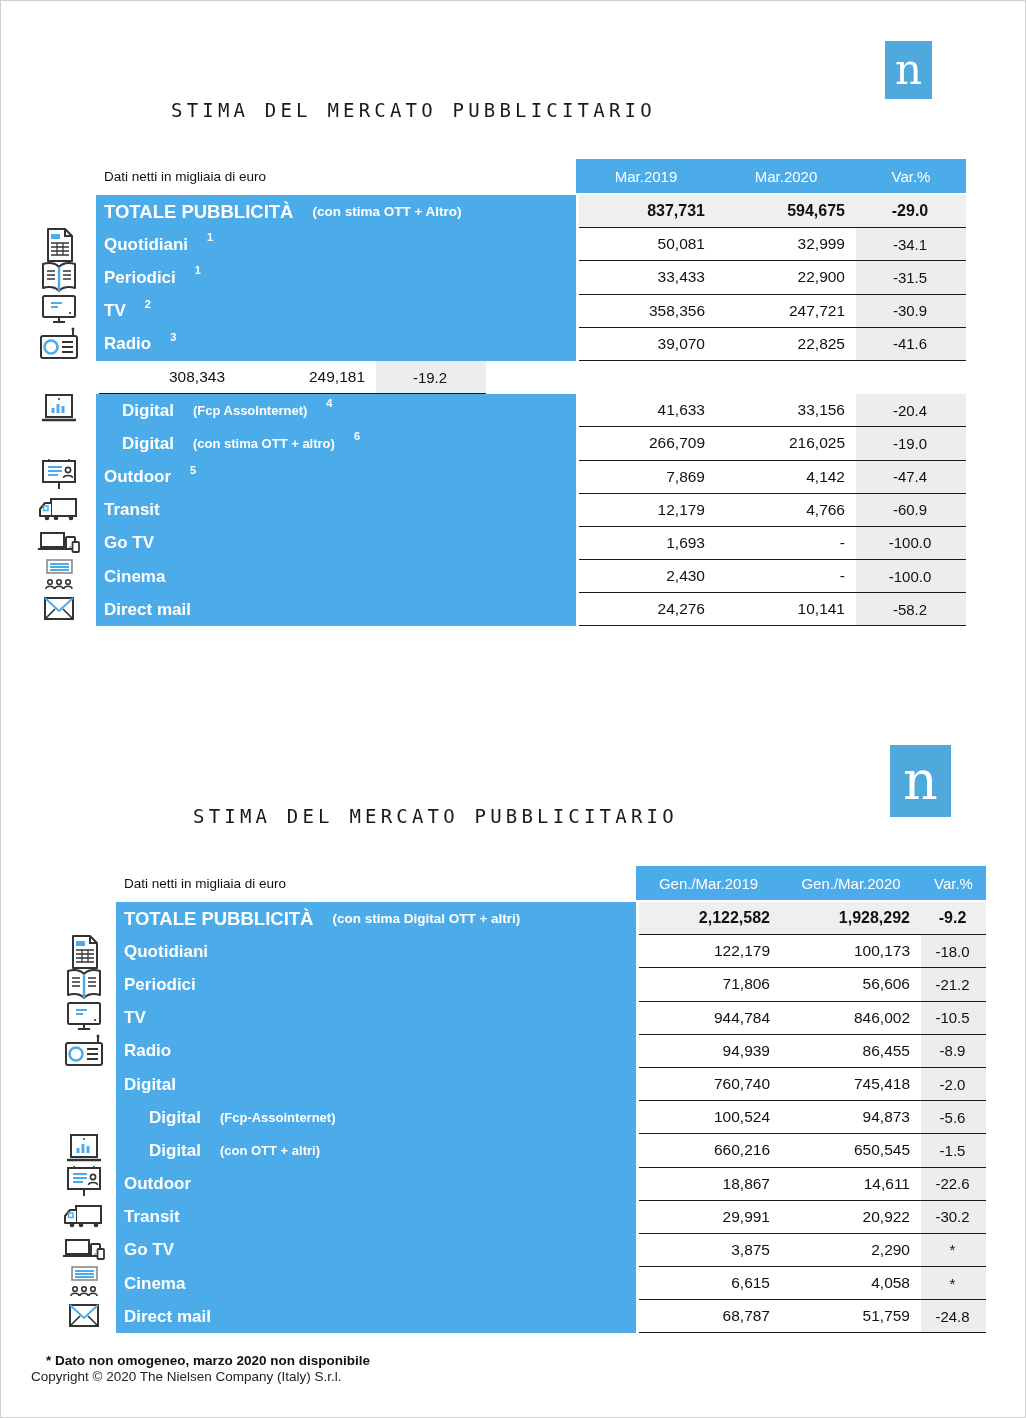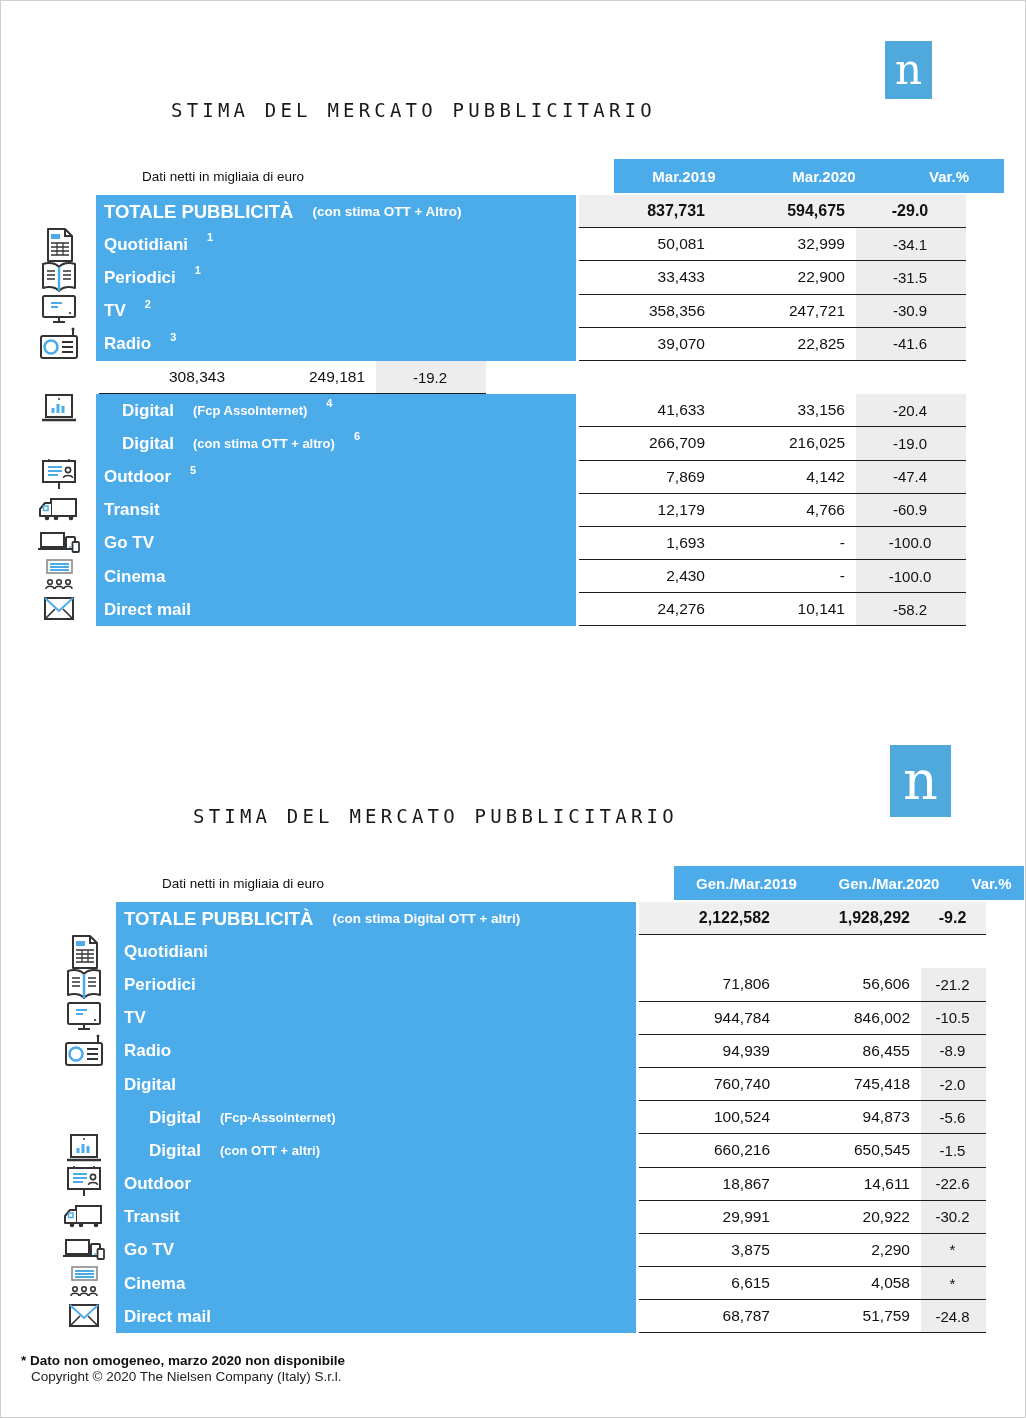--- a/index.html
+++ b/index.html
@@ -22,28 +22,28 @@
     justify-content:center;line-height:1;
   }
   .logo1{left:884px;top:40px;width:47px;height:58px;font-size:42px;}
   .logo2{left:889px;top:744px;width:61px;height:72px;font-size:54px;}
   
   .tbl{position:absolute;left:0;}
   .tbl1{top:158px;--c1:140px;--c2:140px;--c3:110px;--iconw:95px;--labelw:480px;
         --unitw:575px;--unitpad:103px;--iconpad:20px;--indent:26px;}
   .tbl2{top:865px;--c1:145px;--c2:140px;--c3:65px;--iconw:115px;--labelw:520px;
         --unitw:635px;--unitpad:123px;--iconpad:50px;--indent:33px;}
-  .thead{display:flex;height:34px;margin-bottom:2px;padding-left:38px;}
+  .thead{display:flex;height:34px;margin-bottom:2px;}
   .unit-cell{
     width:var(--unitw);box-sizing:border-box;padding-left:var(--unitpad);
     display:flex;align-items:center;font-size:13.5px;color:#111;
   }
   .hcell{
     display:flex;align-items:center;justify-content:center;background:#4CACEA;
-    color:#fff;font-weight:bold;font-size:15px;
+    color:#fff;font-weight:normal;font-size:15px;
   }
   .c1{width:var(--c1);} .c2{width:var(--c2);} .c3{width:var(--c3);}
   .trow{display:flex;height:33.2px;}
   .icon-cell{
     width:var(--iconw);box-sizing:border-box;padding-left:var(--iconpad);
     display:flex;align-items:center;justify-content:center;overflow:visible;
   }
   .icon-cell svg{display:block;}
   .label-cell{
     width:var(--labelw);box-sizing:border-box;background:#4CACEA;color:#fff;
@@ -61,21 +61,21 @@
   }
   .vals .c1{width:calc(var(--c1) - 3px);}
   .vcell{
     display:flex;align-items:center;justify-content:flex-end;
     box-sizing:border-box;padding-right:11px;font-size:15.5px;color:#111;
     background:#fff;
   }
   .vcell.c3{justify-content:center;padding-right:2px;background:#EDEDED;font-size:15px;}
   .total .vcell{background:#EFEFEF;font-weight:bold;font-size:16px;}
   
-  .footnote{position:absolute;left:20px;top:1352px;font-weight:bold;font-size:13.5px;color:#111;}
+  .footnote{position:absolute;left:45px;top:1352px;font-weight:bold;font-size:13.5px;color:#111;}
   .copyright{position:absolute;left:30px;top:1368px;font-size:13.5px;color:#222;}
 </style>
 </head>
 <body>
 
 <div class="page">
 
   <div class="logo logo1">
     <span>n</span>
   </div>
@@ -350,20 +350,25 @@
               <path d="M12 4h17l7 7v25H12z" fill="#fff" stroke="#333" stroke-width="2" stroke-linejoin="round"></path>
               <path d="M29 4v7h7" fill="none" stroke="#333" stroke-width="2"></path>
               <rect x="15" y="9" width="9" height="5" fill="#4CACEA"></rect>
               <path d="M15 18h18M15 22h18M15 26h18M15 30h18" stroke="#333" stroke-width="1.6"></path>
               <path d="M21 18v12M27 18v12" stroke="#333" stroke-width="1.2"></path>
             </svg>
           </div>
           <div class="label-cell">
             <span class="lbl">Quotidiani</span>
           </div>
+          <div class="vals">
+            <div class="vcell c1">122,179</div>
+            <div class="vcell c2">100,173</div>
+            <div class="vcell c3">-18.0</div>
+          </div>
         </div>
         <div class="trow">
           <div class="icon-cell">
             <svg viewBox="0 0 46 40" width="46" height="40">
               <path d="M23 9C20 5 13 4 7 6v24c6-2 13-1 16 3c3-4 10-5 16-3V6c-6-2-13-1-16 3z" fill="#fff" stroke="#333" stroke-width="2" stroke-linejoin="round"></path>
               <path d="M23 9v24" stroke="#4CACEA" stroke-width="2.5"></path>
               <path d="M11 13h8M11 17h8M11 21h8M27 13h8M27 17h8M27 21h8" stroke="#333" stroke-width="1.4"></path>
             </svg>
           </div>
           <div class="label-cell">

